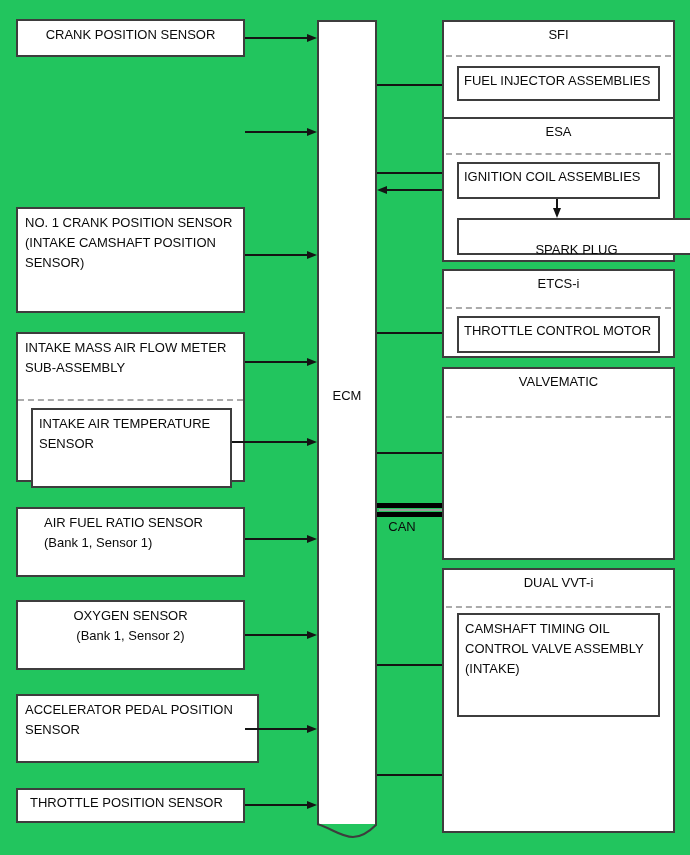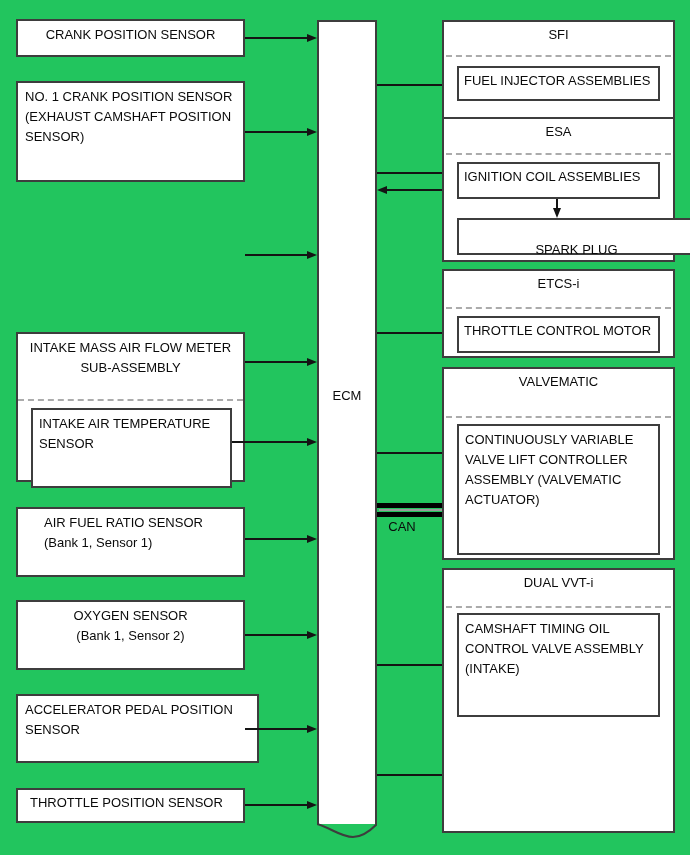--- a/index.html
+++ b/index.html
@@ -31,26 +31,26 @@
 </style>
 </head>
 <body>
 
 <div class="diagram">
 
   <div class="box tcenter" style="left:16px; top:19px; width:229px; height:38px; padding-top:4px;">
     <span>CRANK POSITION SENSOR</span>
   </div>
 
-  <div class="box" style="left:16px; top:81px; width:229px; height:101px; padding:4px 4px 0 7px;">
-    <span>NO. 1 CRANK POSITION SENSOR (EXHAUST CAMSHAFT POSITION SENSOR)</span>
+
+  <div class="box" style="left:16px; top:207px; width:229px; height:106px; padding:4px 4px 0 7px;">
+    <span>NO. 1 CRANK POSITION SENSOR (INTAKE CAMSHAFT POSITION SENSOR)</span>
   </div>
 
-
-  <div class="box" style="left:16px; top:332px; width:229px; height:150px; padding:4px 7px 0 7px;text-align:center;">
+  <div class="box" style="left:16px; top:332px; width:229px; height:150px; padding:4px 7px 0 7px;">
     <span>INTAKE MASS AIR FLOW METER SUB-ASSEMBLY</span>
   </div>
   <div class="dash" style="left:18px; top:399px; width:225px;"></div>
   <div class="box" style="left:31px; top:408px; width:201px; height:80px; padding:4px 2px 0 6px;">
     <span>INTAKE AIR TEMPERATURE SENSOR</span>
   </div>
 
   <div class="box" style="left:16px; top:507px; width:229px; height:70px; padding:4px 2px 15px 26px;">
     <div>AIR FUEL RATIO SENSOR</div>
     <div>(Bank 1, Sensor 1)</div>
@@ -155,23 +155,20 @@
   </div>
   <div class="dash" style="left:446px; top:307px; width:225px;"></div>
   <div class="box" style="left:457px; top:316px; width:203px; height:37px; padding:3px 2px 0 5px;">
     <span>THROTTLE CONTROL MOTOR</span>
   </div>
 
   <div class="sys" style="left:442px; top:367px; width:233px; height:193px;">
     <div class="sys-title">VALVEMATIC</div>
   </div>
   <div class="dash" style="left:446px; top:416px; width:225px;"></div>
-  <div class="box" style="left:457px; top:424px; width:203px; height:131px; padding:4px 2px 0 6px;">
-    <span>CONTINUOUSLY VARIABLE VALVE LIFT CONTROLLER ASSEMBLY (VALVEMATIC ACTUATOR)</span>
-  </div>
 
   <div class="sys" style="left:442px; top:568px; width:233px; height:265px;">
     <div class="sys-title">DUAL VVT-i</div>
   </div>
   <div class="dash" style="left:446px; top:606px; width:225px;"></div>
   <div class="box" style="left:457px; top:613px; width:203px; height:104px; padding:4px 2px 0 6px;">
     <span>CAMSHAFT TIMING OIL CONTROL VALVE ASSEMBLY (INTAKE)</span>
   </div>
 
 </div>

